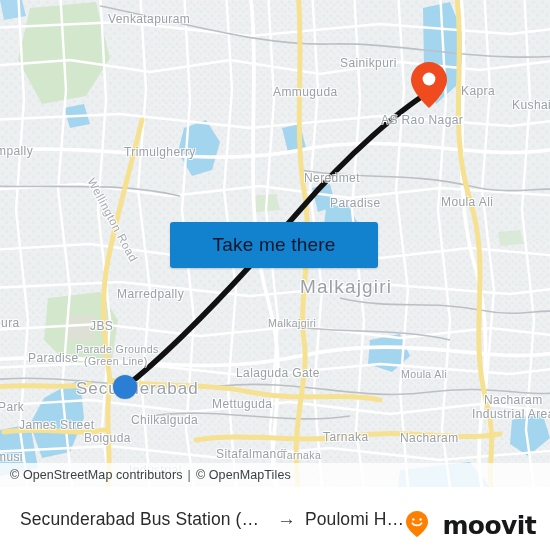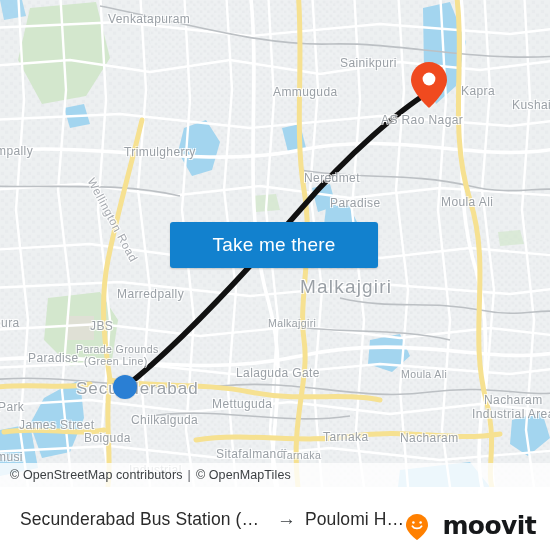--- a/index.html
+++ b/index.html
@@ -60,21 +60,21 @@
   }
 
   
   #cta {
     position: absolute;
     left: 170px; top: 222px;
     width: 208px; height: 46px;
     background: #1281ce;
     border: none;
     border-radius: 3px;
-    color: #ffffff;
+    color: #0f172a;
     font-size: 19px;
     font-family: "Liberation Sans", sans-serif;
     letter-spacing: .2px;
     cursor: pointer;
     display: flex;
     align-items: center;
     justify-content: center;
     box-shadow: 0 1px 2px rgba(0,0,0,.18);
   }
 
@@ -124,21 +124,21 @@
   #arrow-icon {
     flex: 0 0 auto;
     color: #3c4043;
     font-size: 19px;
     line-height: 1;
     padding-bottom: 2px;
   }
   #brand {
     flex: 0 0 auto;
     display: flex;
-    align-items: flex-end;
+    align-items: flex-start;
     gap: 14px;
     padding-right: 14px;
     margin-top: 13px;
   }
   #brand-name {
     font-size: 25px;
     font-weight: bold;
     color: #16181a;
     letter-spacing: -0.6px;
     font-family: "DejaVu Sans", sans-serif;

